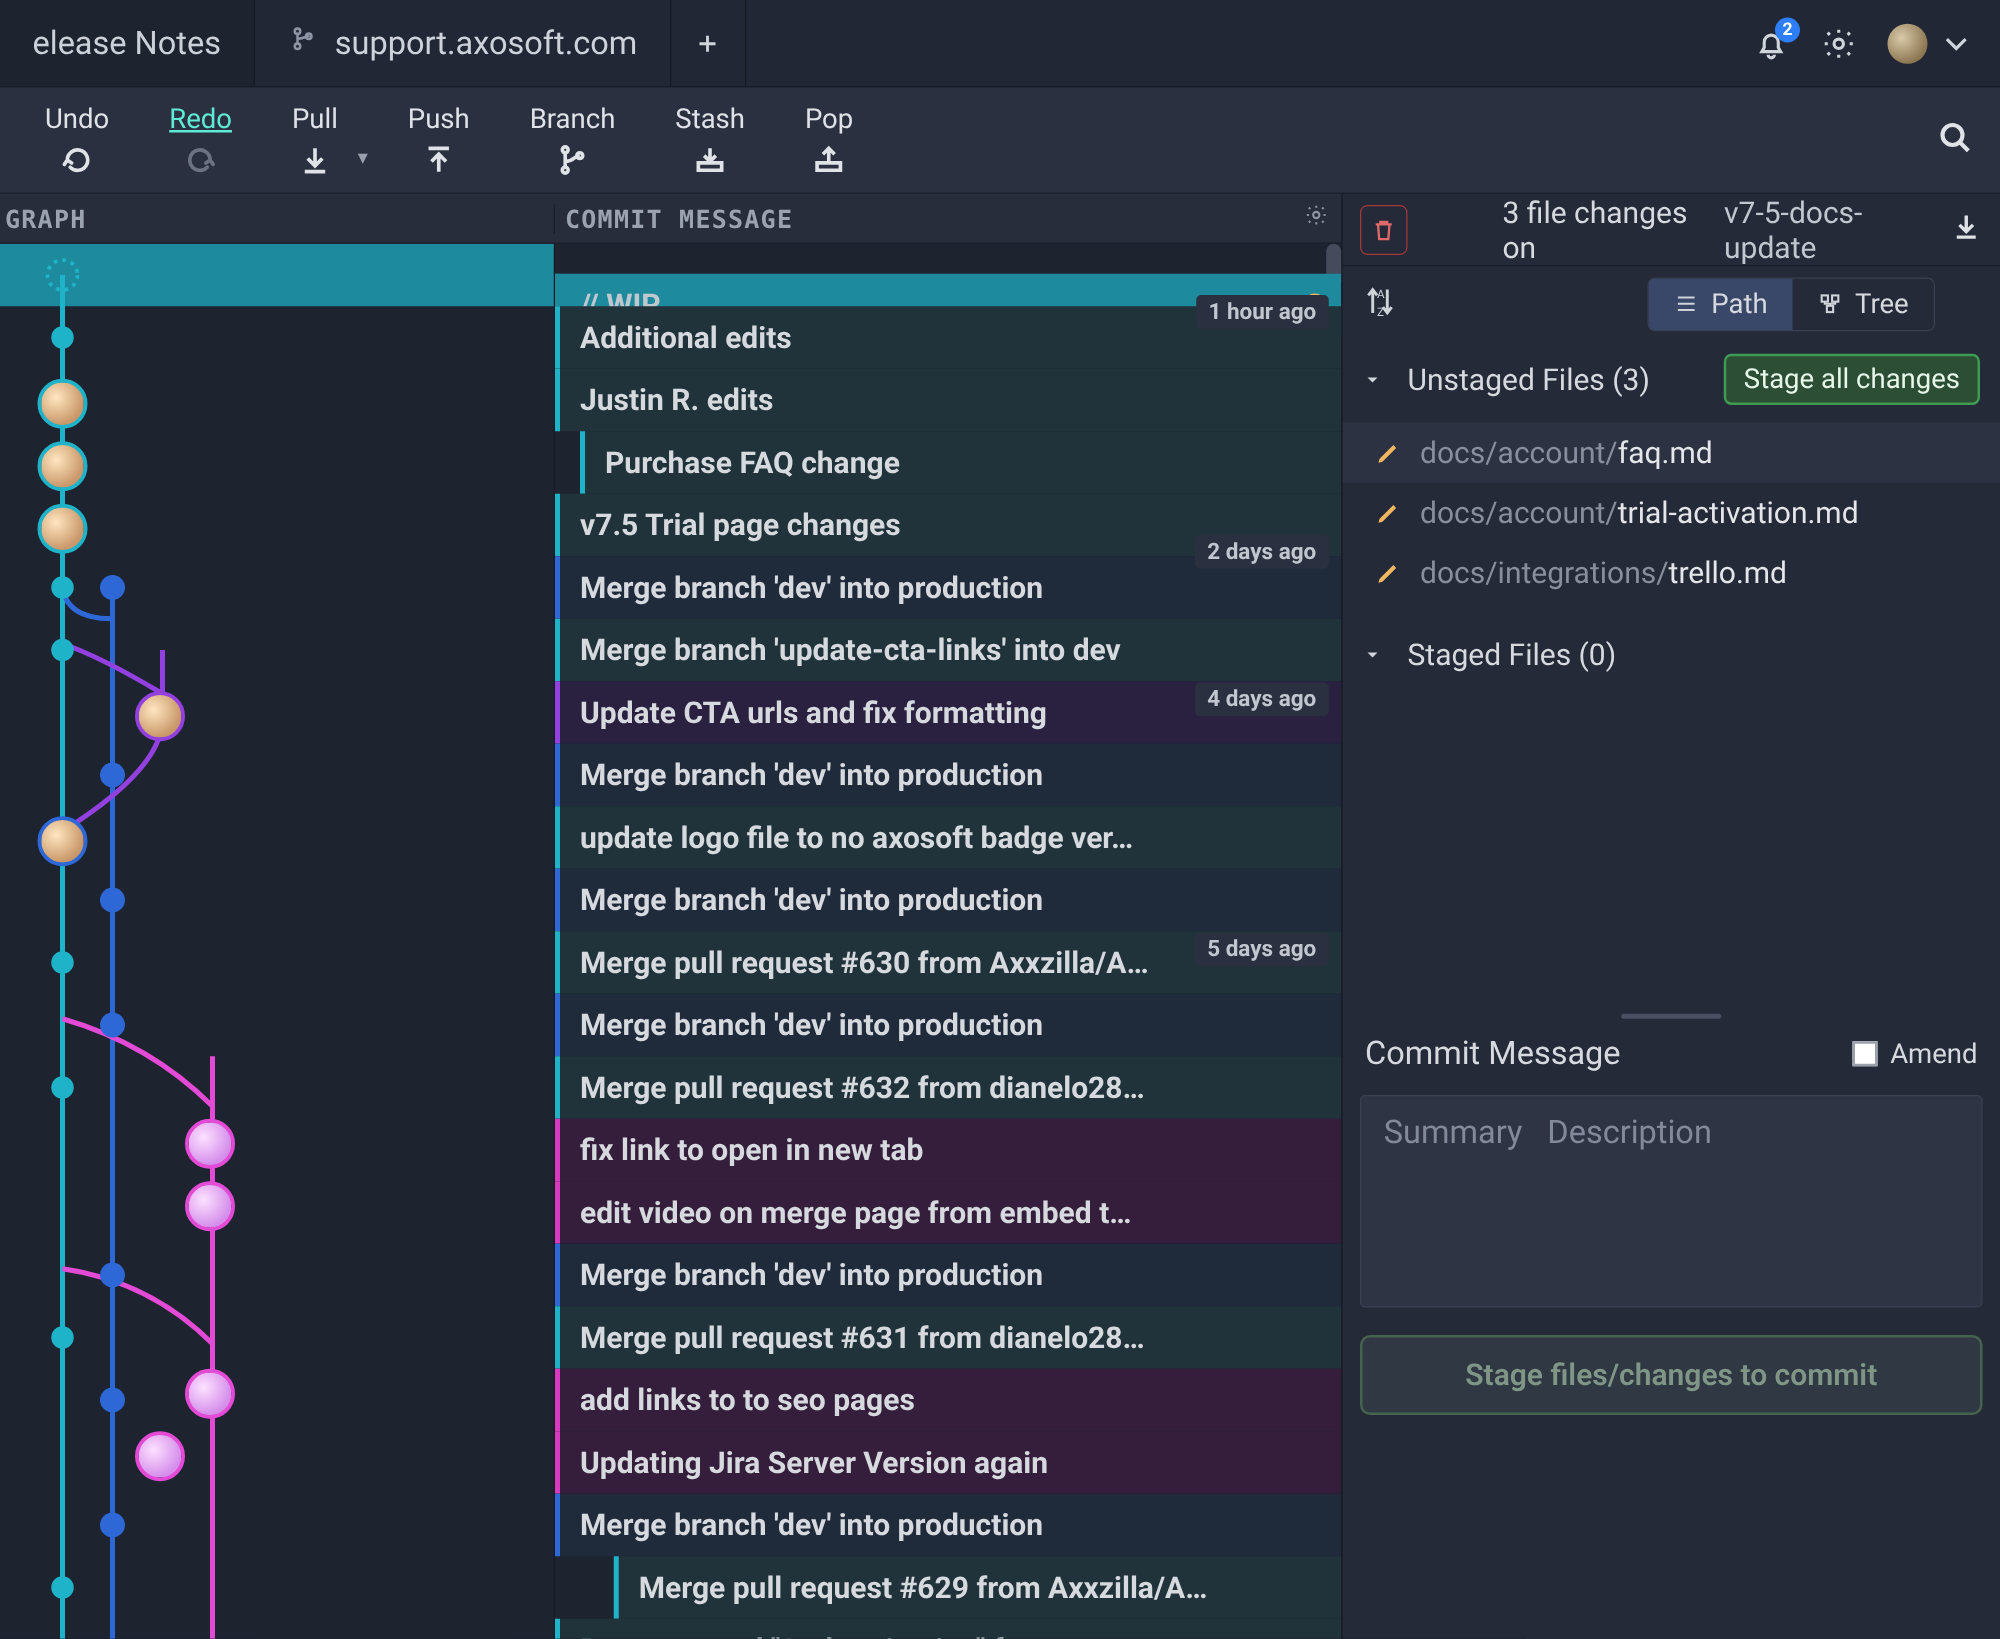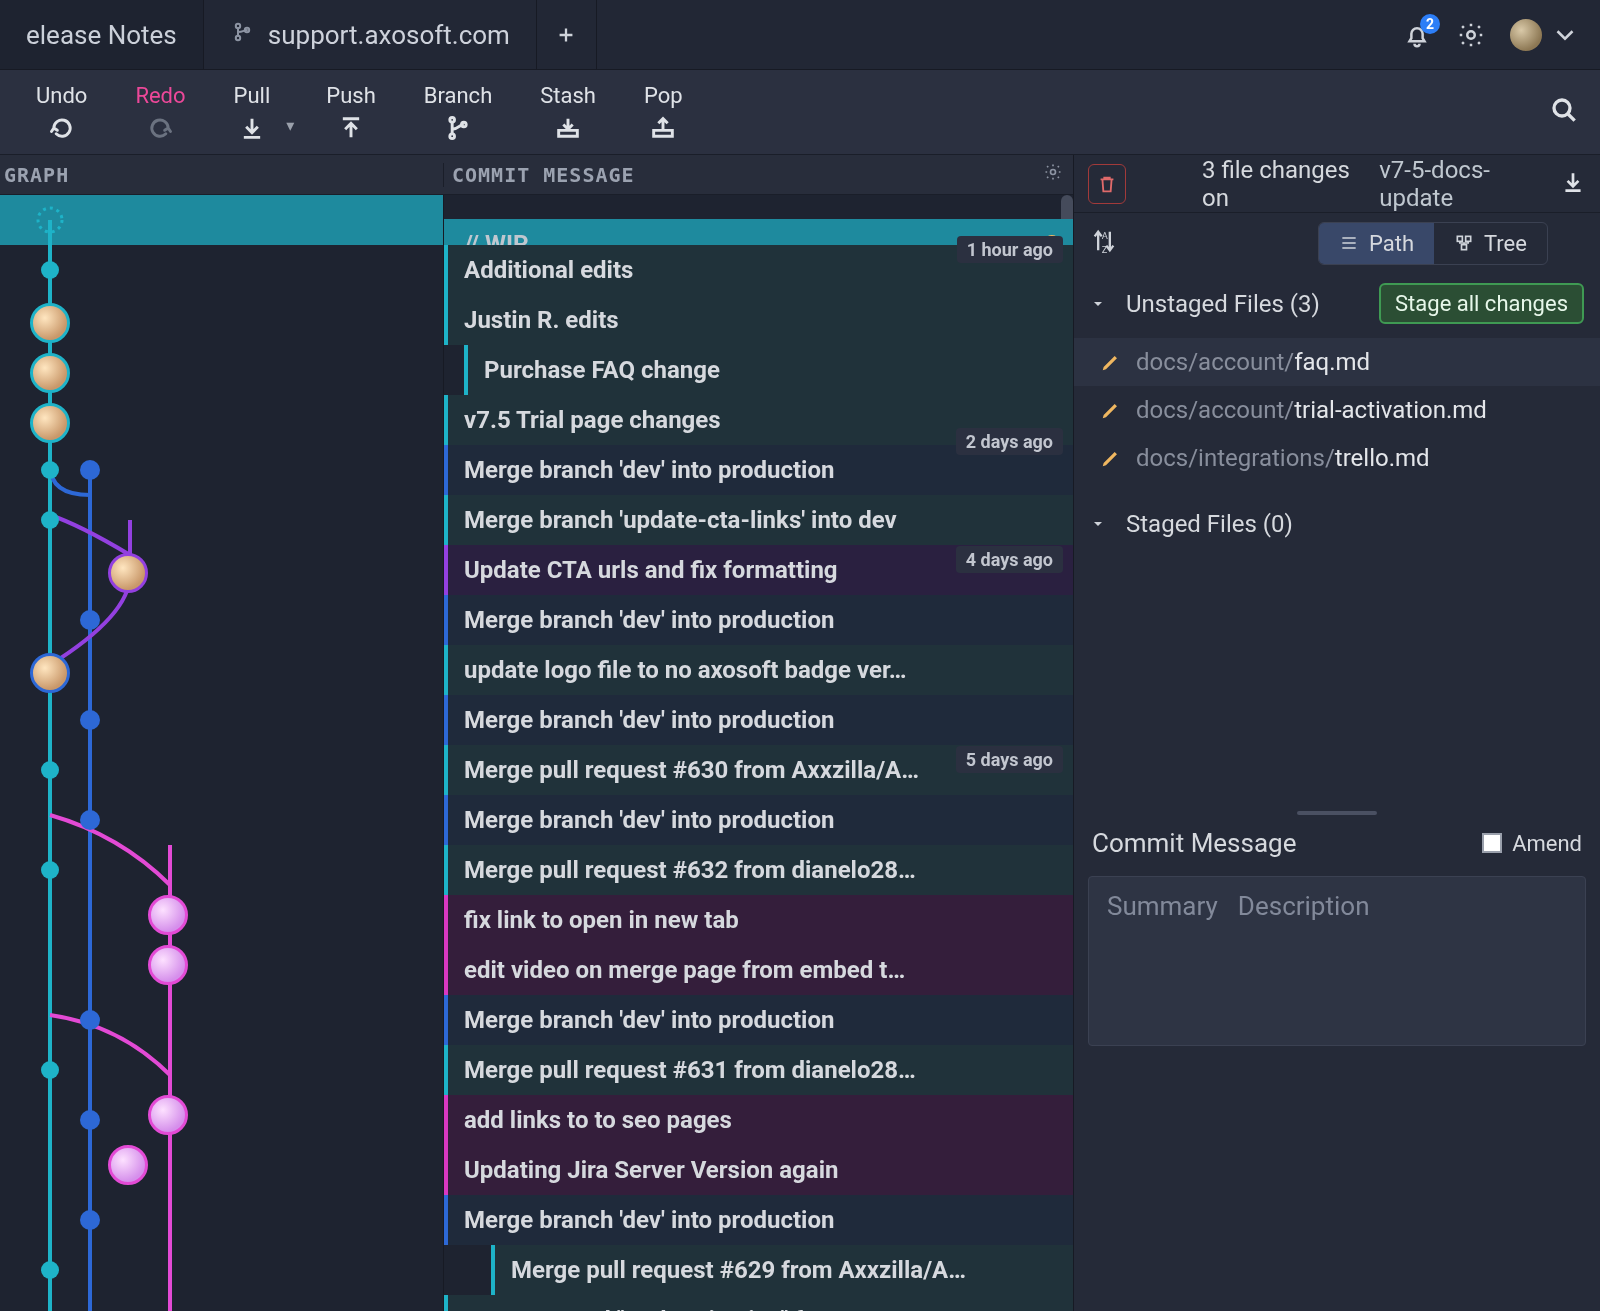--- a/index.html
+++ b/index.html
@@ -85,21 +85,21 @@
   }
   .tool {
     display: flex;
     flex-direction: column;
     align-items: center;
     gap: 6px;
     padding: 8px 24px;
     font-size: 22px;
     color: #dfe2e7;
   }
-  .tool.disabled { color: #ec4899; }
+  .tool.disabled { color: #5eead4; text-decoration: underline; }
   .tool.disabled svg { stroke: #6b7280; }
   .tool svg { width: 28px; height: 28px; stroke: #dfe2e7; fill: none; stroke-width: 2.5; }
   .tool-sep { width: 12px; }
   .tool-chev { width: 16px; font-size: 16px; color: #9aa0ab; align-self: center; margin-left: -8px; margin-top: 26px; }
   .search-btn { margin-left: auto; margin-right: 20px; }
   .search-btn svg { width: 32px; height: 32px; stroke: #dfe2e7; fill: none; stroke-width: 2.5; }
 
   
   .main {
     display: flex;
@@ -739,14 +739,17 @@
         <span class="cb"></span>
         <span>Amend</span>
       </label>
     </div>
 
     <div class="commit-inputs">
       <div>Summary</div>
       <div>Description</div>
     </div>
 
+    <div class="commit-btn">
+      <span>Stage files/changes to commit</span>
+    </div>
   </div>
 </div>
 
 </body></html>

